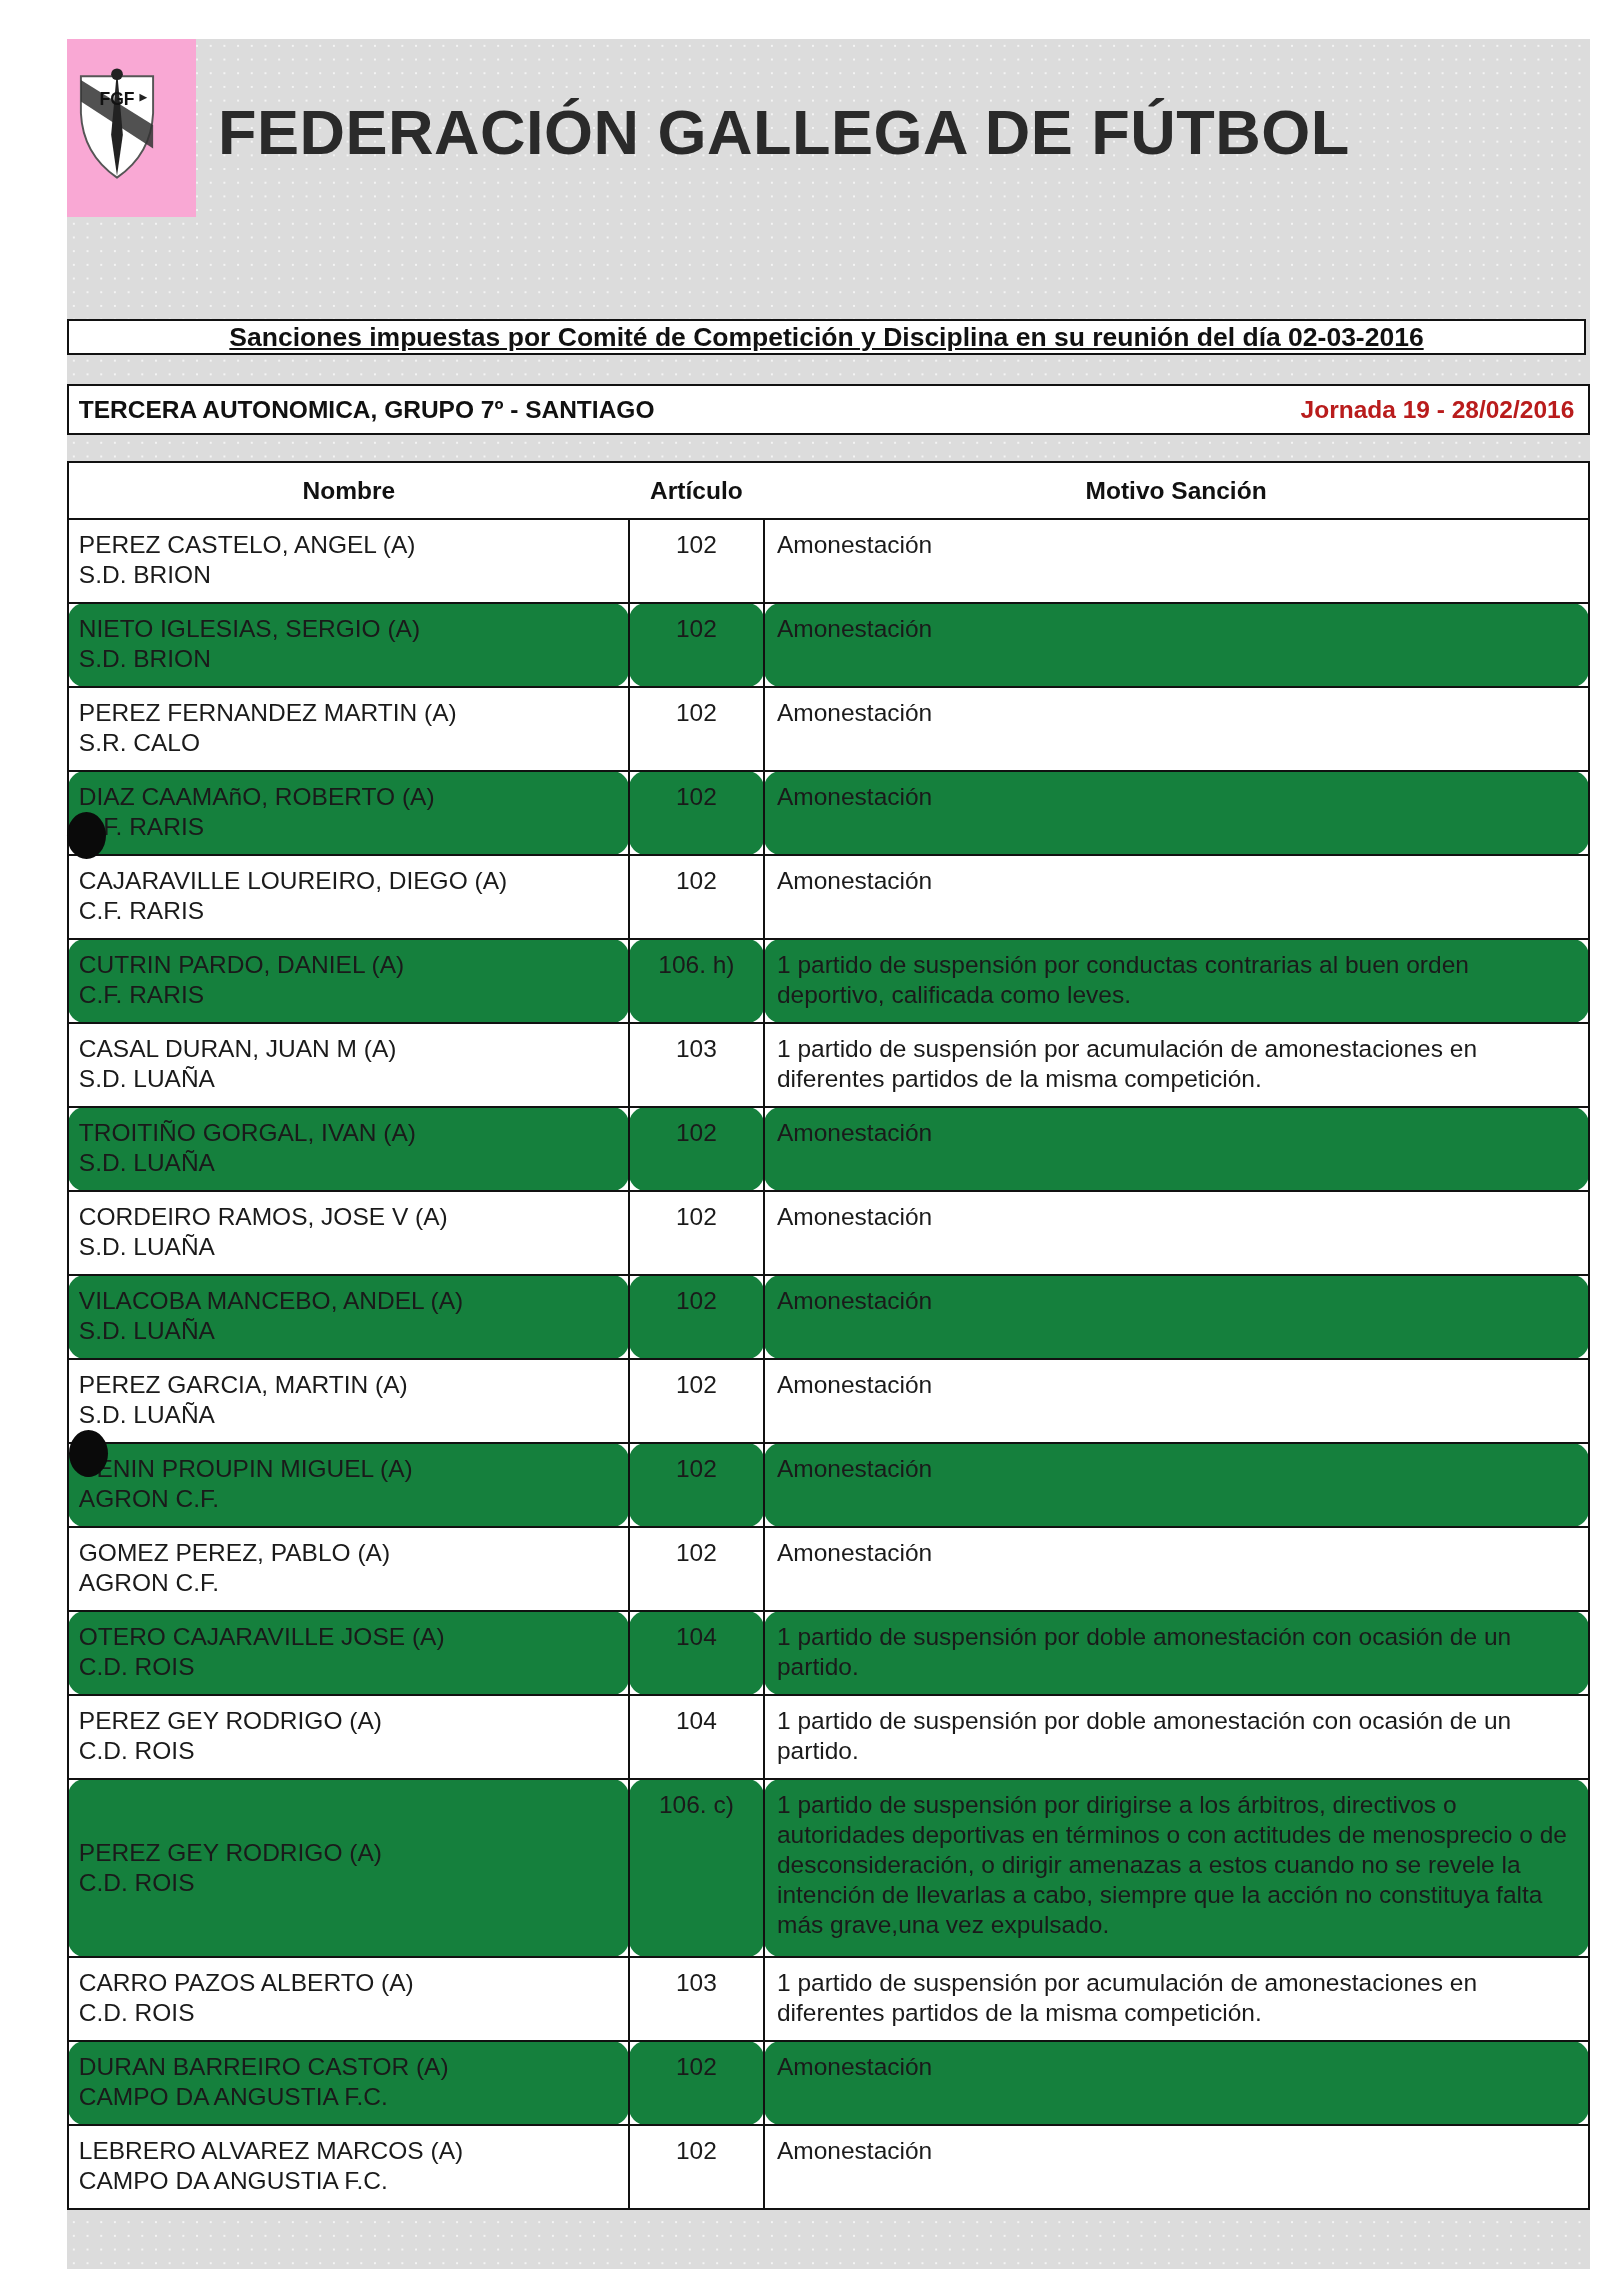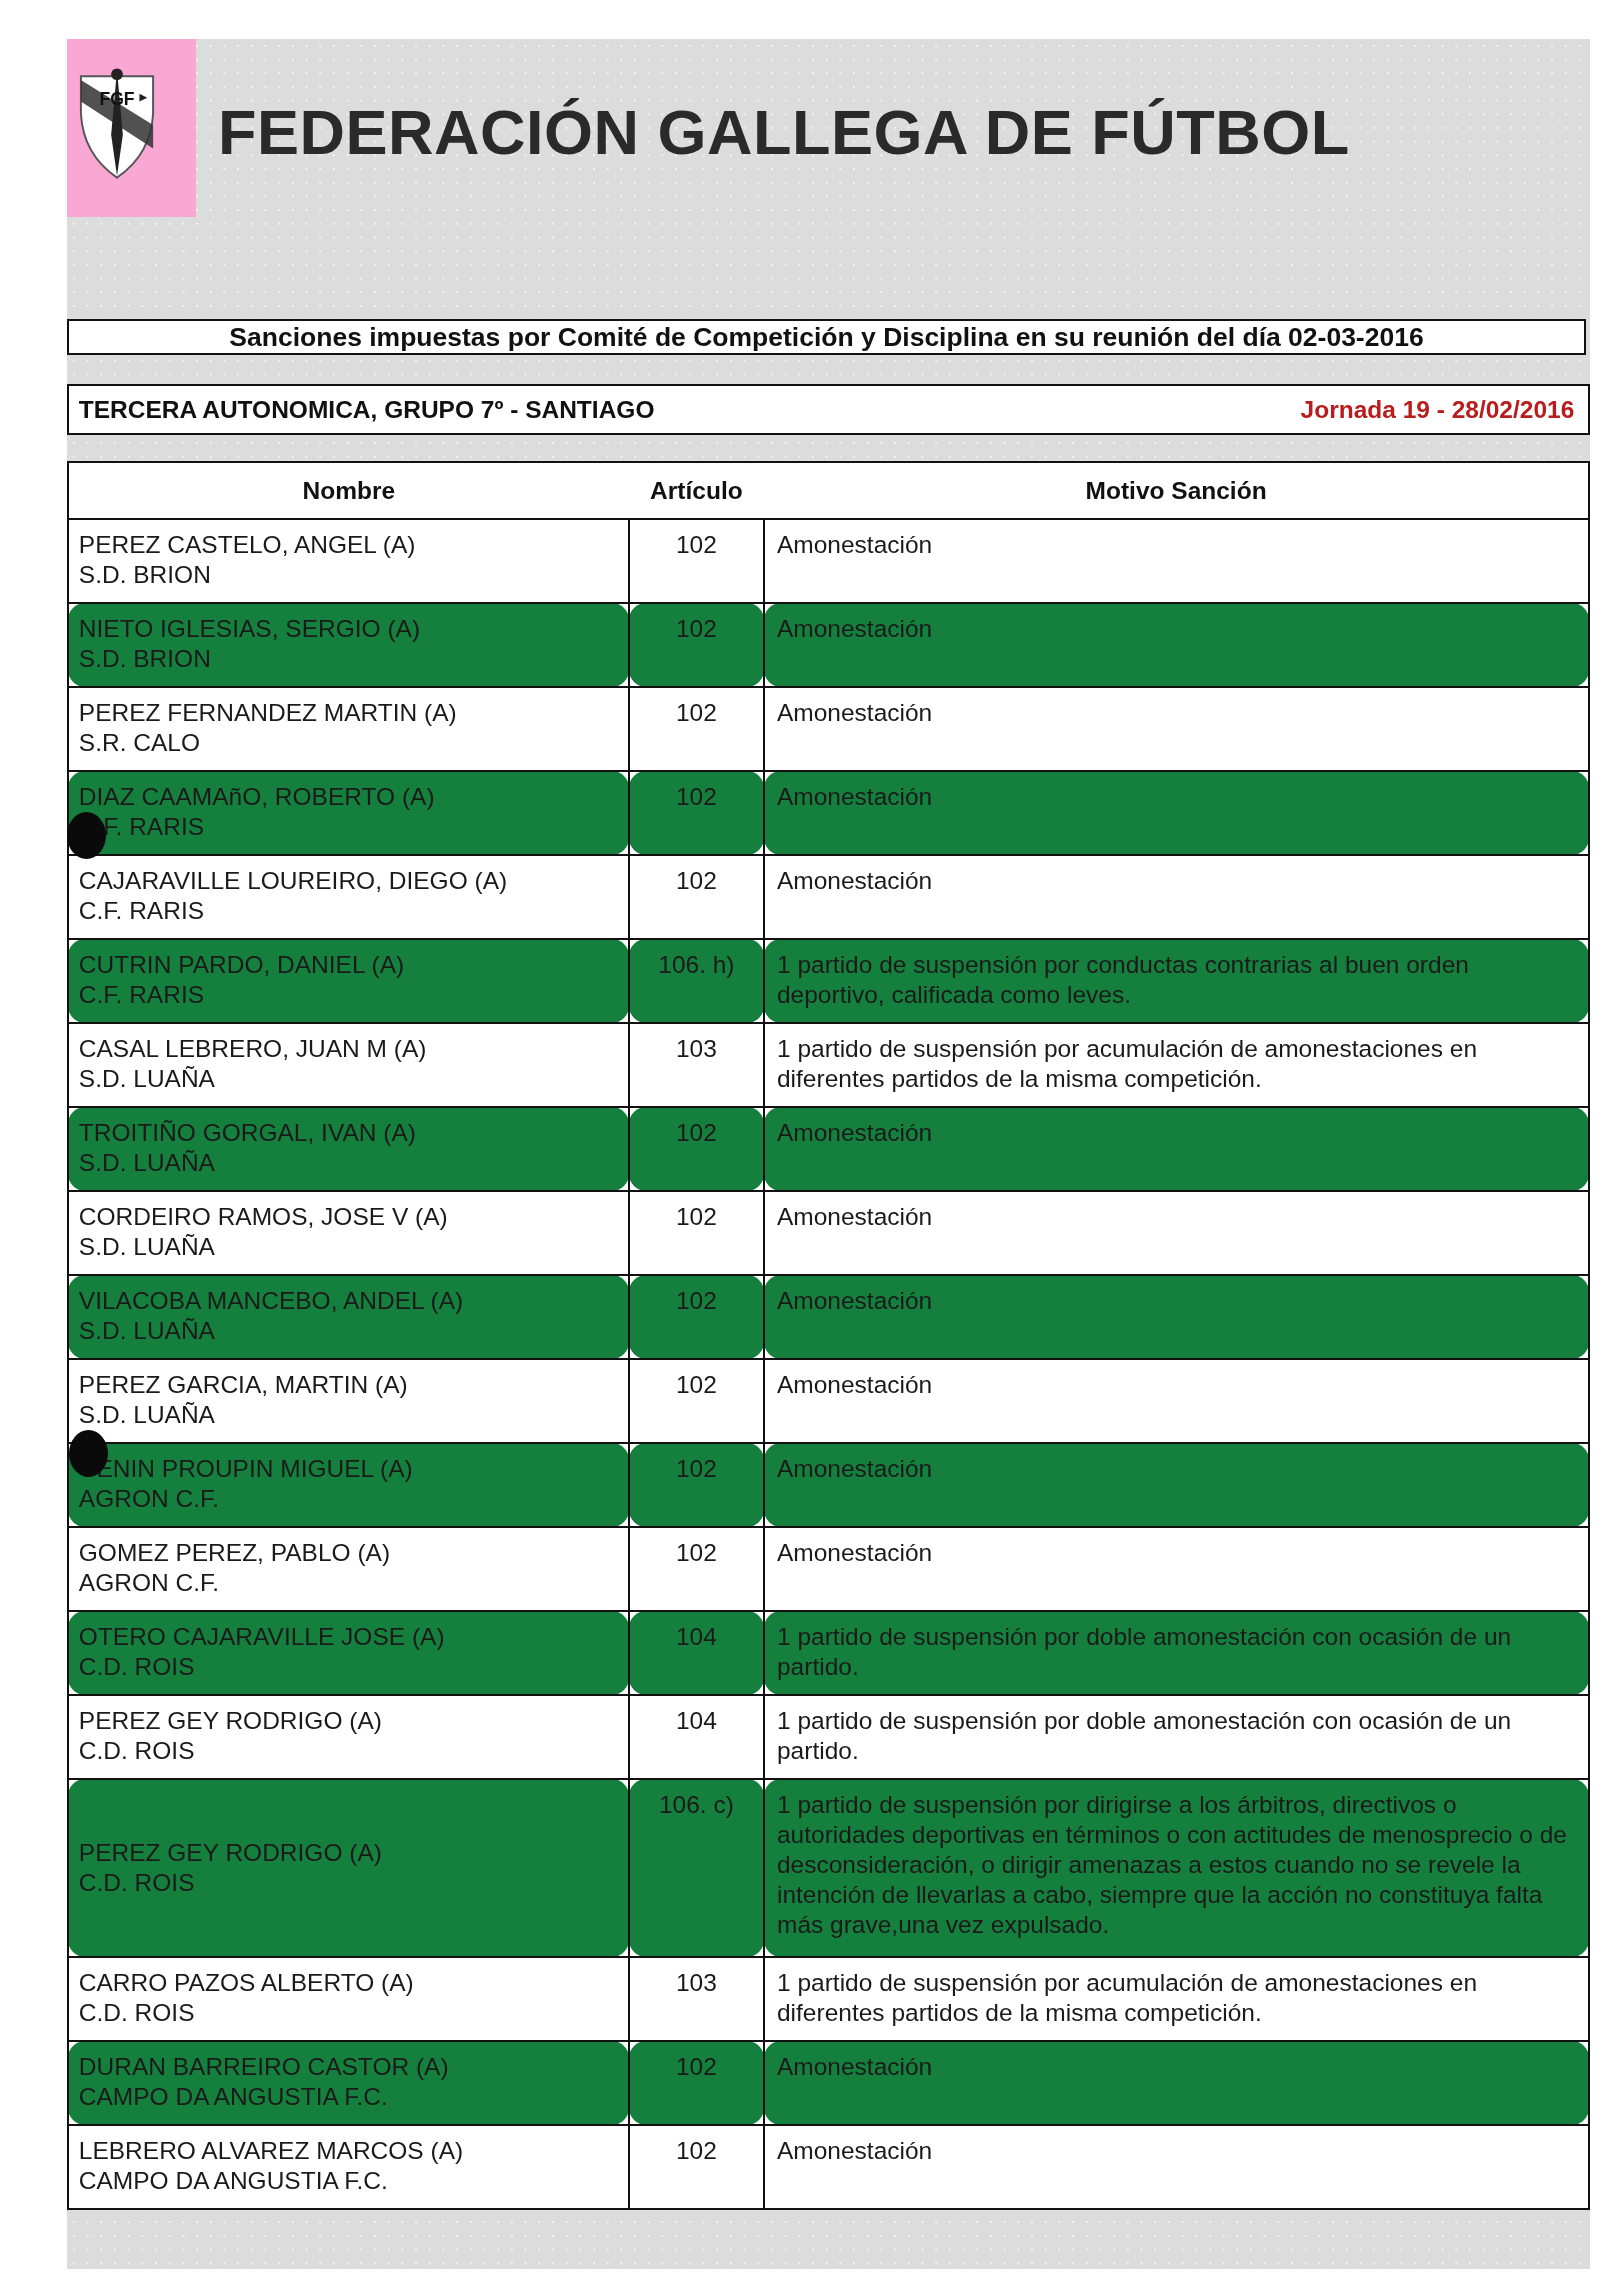--- a/index.html
+++ b/index.html
@@ -24,21 +24,21 @@
     position:absolute; left:218px; top:96px;
     font-size:63px; font-weight:bold; color:#2a2a2a; letter-spacing:0.5px;
     white-space:nowrap;
   }
   .title-bar {
     position:absolute; left:67px; top:319px; width:1519px; height:36px;
     border:2.9px solid #111; background:#fff; box-sizing:border-box;
     display:flex; align-items:center; justify-content:center;
   }
   .title-bar span {
-    font-size:26.5px; font-weight:bold; color:#111;
+    font-size:26.5px; font-weight:bold; text-decoration:underline; color:#111;
     white-space:nowrap;
   }
   .league-bar {
     position:absolute; left:67px; top:384px; width:1523px; height:51px;
     border:2.9px solid #111; background:#fff; box-sizing:border-box;
     display:flex; align-items:center; justify-content:space-between;
     padding:0 13.7px 0 9.8px;
     text-align:right;
   }
   .league-bar .league { font-size:24.5px; font-weight:bold; color:#111; }
@@ -149,21 +149,21 @@
       <tr class="row shade">
         <td class="col-name">
           <span class="club">CUTRIN PARDO, DANIEL (A)</span>
           <span class="club">C.F. RARIS</span>
         </td>
         <td class="col-art">106. h)</td>
         <td class="col-motive">1 partido de suspensión por conductas contrarias al buen orden deportivo, calificada como leves.</td>
       </tr>
       <tr class="row">
         <td class="col-name">
-          <span class="club">CASAL LEBRERO, JUAN M (A)</span>
+          <span class="club">CASAL DURAN, JUAN M (A)</span>
           <span class="club">S.D. LUAÑA</span>
         </td>
         <td class="col-art">103</td>
         <td class="col-motive">1 partido de suspensión por acumulación de amonestaciones en diferentes partidos de la misma competición.</td>
       </tr>
       <tr class="row shade">
         <td class="col-name">
           <span class="club">TROITIÑO GORGAL, IVAN (A)</span>
           <span class="club">S.D. LUAÑA</span>
         </td>

